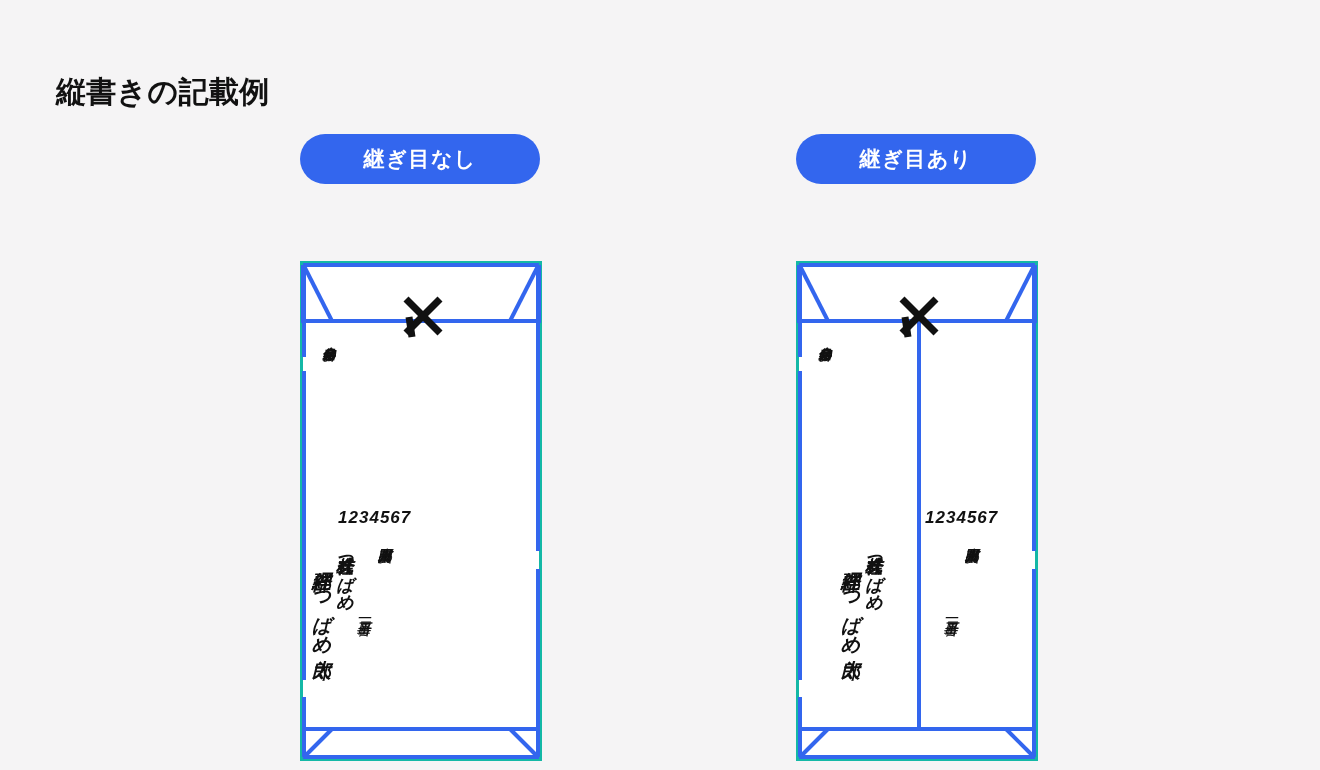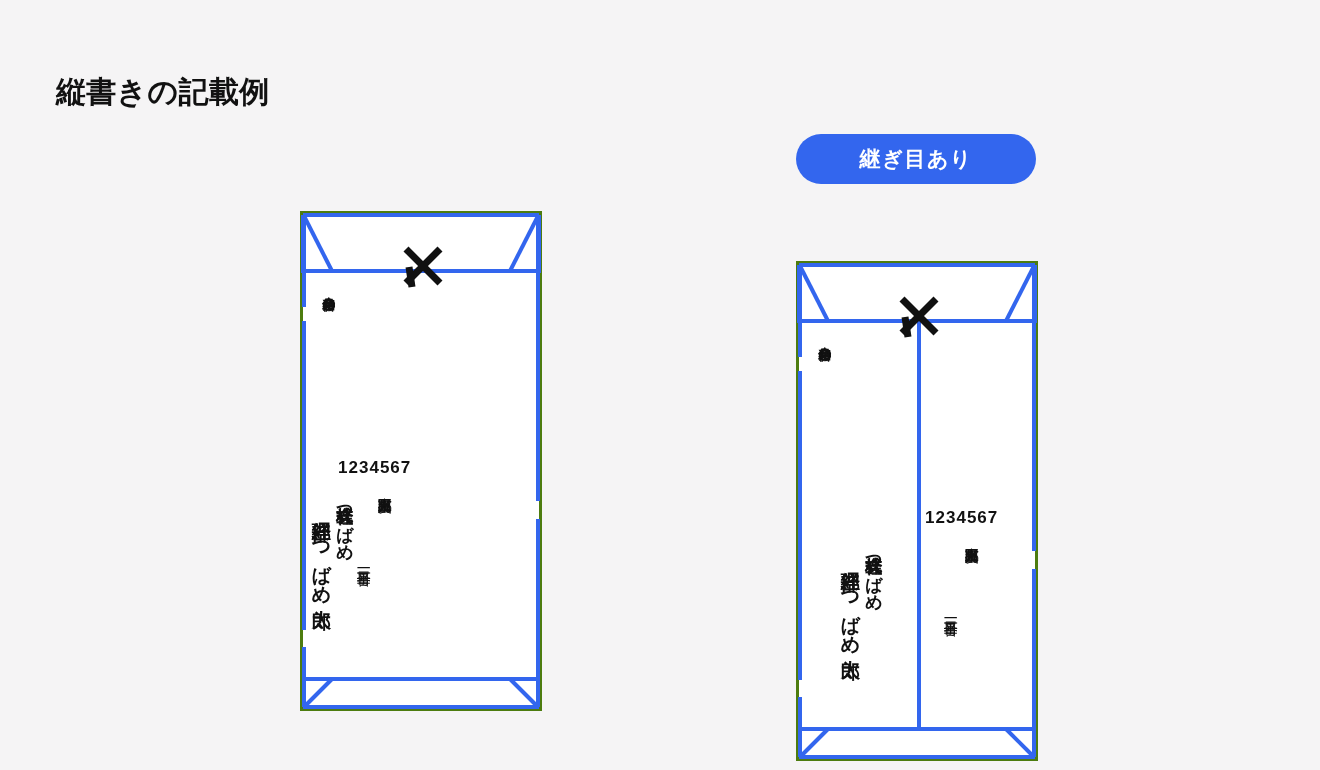--- a/index.html
+++ b/index.html
@@ -50,21 +50,22 @@
     letter-spacing: 0.06em;
     box-sizing: border-box;
   }
 
   
   .envelope {
     position: relative;
     width: 242px;
     height: 500px;
     margin-top: 77px;
-    background: #4d7c0f;
+    background: #14b8a6;
+    font-style: italic;
   }
 
   .env-svg {
     position: absolute;
     left: 0;
     top: 0;
     width: 242px;
     height: 500px;
     display: block;
   }
@@ -145,20 +146,21 @@
   .col-2 .company  { left: 69px; }
   .col-2 .person   { left: 45px; }
 </style>
 </head>
 <body>
 
 <h1 class="page-title">縦書きの記載例</h1>
 
 <section class="figure col-1">
 
+  <div class="badge">継ぎ目なし</div>
 
   <div class="envelope">
 
     <svg class="env-svg" viewBox="0 0 242 500">
 
       <rect x="3" y="3" width="236" height="494" fill="#ffffff"></rect>
 
       <path d="M 3 4 L 3 60 L 239 60 L 239 4" fill="none" stroke="#3366ee" stroke-width="4" stroke-linejoin="miter"></path>
       <path d="M 4 5 L 32 60" fill="none" stroke="#3366ee" stroke-width="4"></path>
       <path d="M 238 5 L 210 60" fill="none" stroke="#3366ee" stroke-width="4"></path>

